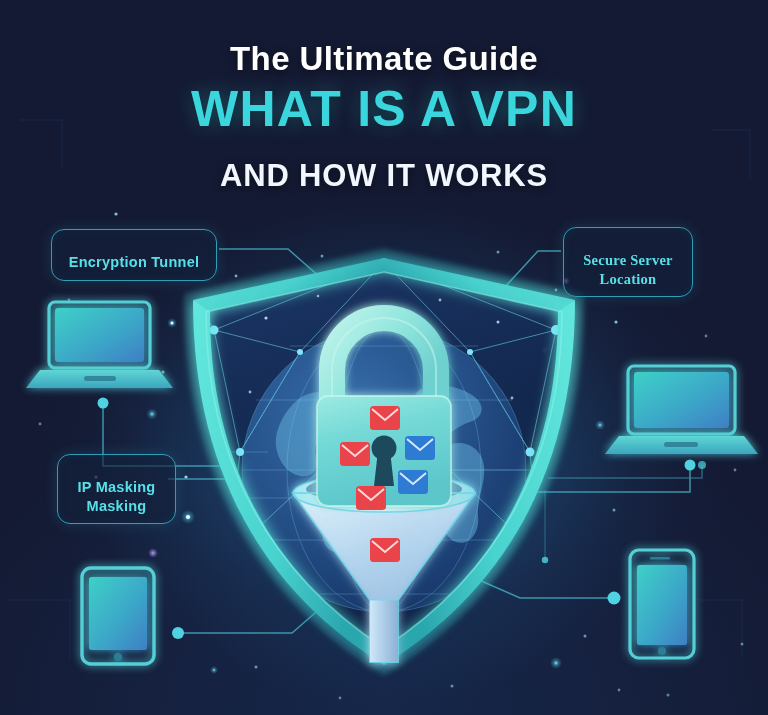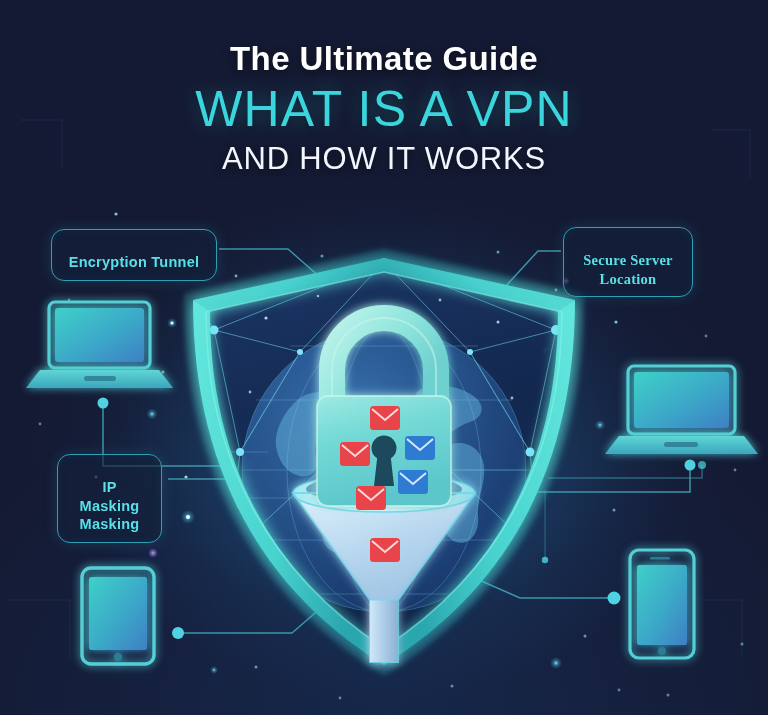--- a/index.html
+++ b/index.html
@@ -19,27 +19,27 @@
   }
 
   
   #titles { position:absolute; left:0; top:40px; width:768px; text-align:center; z-index:40; }
   .t-eyebrow {
     font-size:33px; font-weight:bold; color:#ffffff;
     letter-spacing:0.4px; line-height:1.18;
     text-shadow:0 2px 10px rgba(0,0,0,0.5);
   }
   .t-main {
-    font-size:50px; font-weight:normal; color:#3ad5dd;
+    font-size:50px; font-weight:bold; color:#3ad5dd;
     letter-spacing:1.2px; line-height:1.06; margin-top:4px;
     text-shadow:0 0 18px rgba(58,213,221,0.35), 0 2px 8px rgba(0,0,0,0.45);
   }
   .t-sub {
-    font-size:31px; font-weight:normal; color:#f2f6ff;
-    letter-spacing:0.8px; line-height:1.15; margin-top:5px;
+    font-size:31px; font-weight:bold; color:#f2f6ff;
+    letter-spacing:0.8px; line-height:1.15; margin-top:22px;
     text-shadow:0 2px 10px rgba(0,0,0,0.5);
   }
 
   
   .layer { position:absolute; left:0; top:0; width:768px; height:715px; }
   #bgfx   { z-index:5;  }
   #wires  { z-index:12; }
   #devices{ z-index:18; }
   #shield { z-index:22; }
   #core   { z-index:26; }
@@ -53,21 +53,21 @@
     color:#58e0e8;
     font-size:14.5px; font-weight:bold;
     letter-spacing:0.25px; line-height:1.28;
     text-align:center;
     padding:23px 13px 8px;
     box-shadow:0 0 14px rgba(47,159,184,0.22), inset 0 0 12px rgba(47,159,184,0.07);
     white-space:pre-line;
   }
   #pill-encryption { left:51px;  top:229px; width:166px; }
   #pill-server     { left:563px; top:227px; width:130px;font-family:Liberation Serif, serif; }
-  #pill-ip         { left:57px;  top:454px; width:105px; }
+  #pill-ip         { left:57px;  top:454px; width:119px; }
 </style>
 </head>
 <body>
 
 <div id="stage">
 
   <svg id="bgfx" class="layer" viewBox="0 0 768 715">
     <defs>
       <radialGradient id="gGlowC" cx="50%" cy="50%" r="50%">
         <stop offset="0%" stop-color="#8ff3ff" stop-opacity="0.95"></stop>

